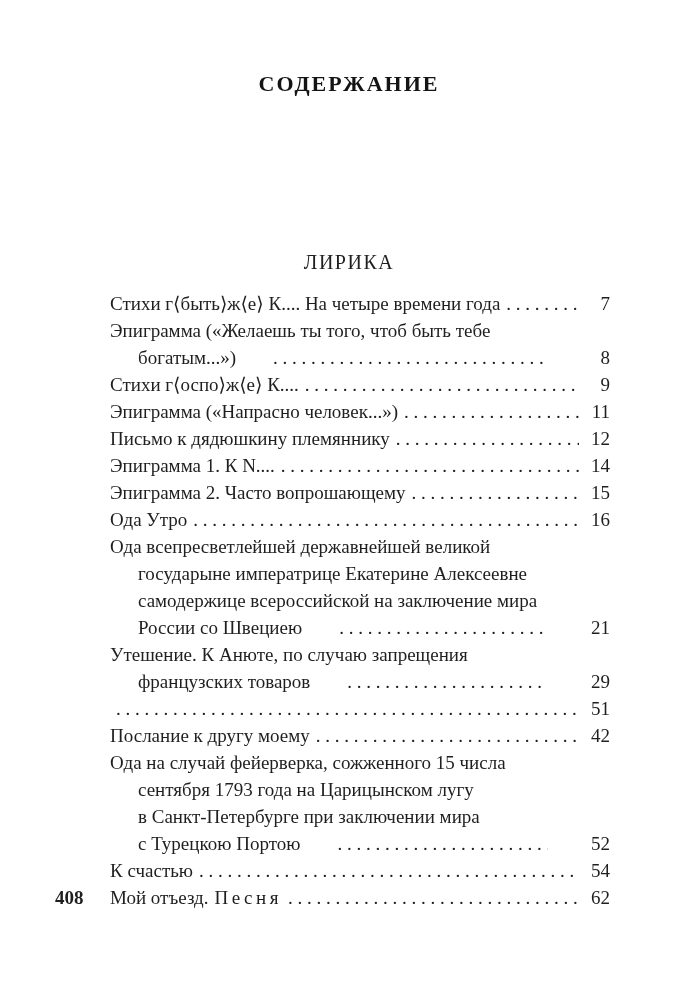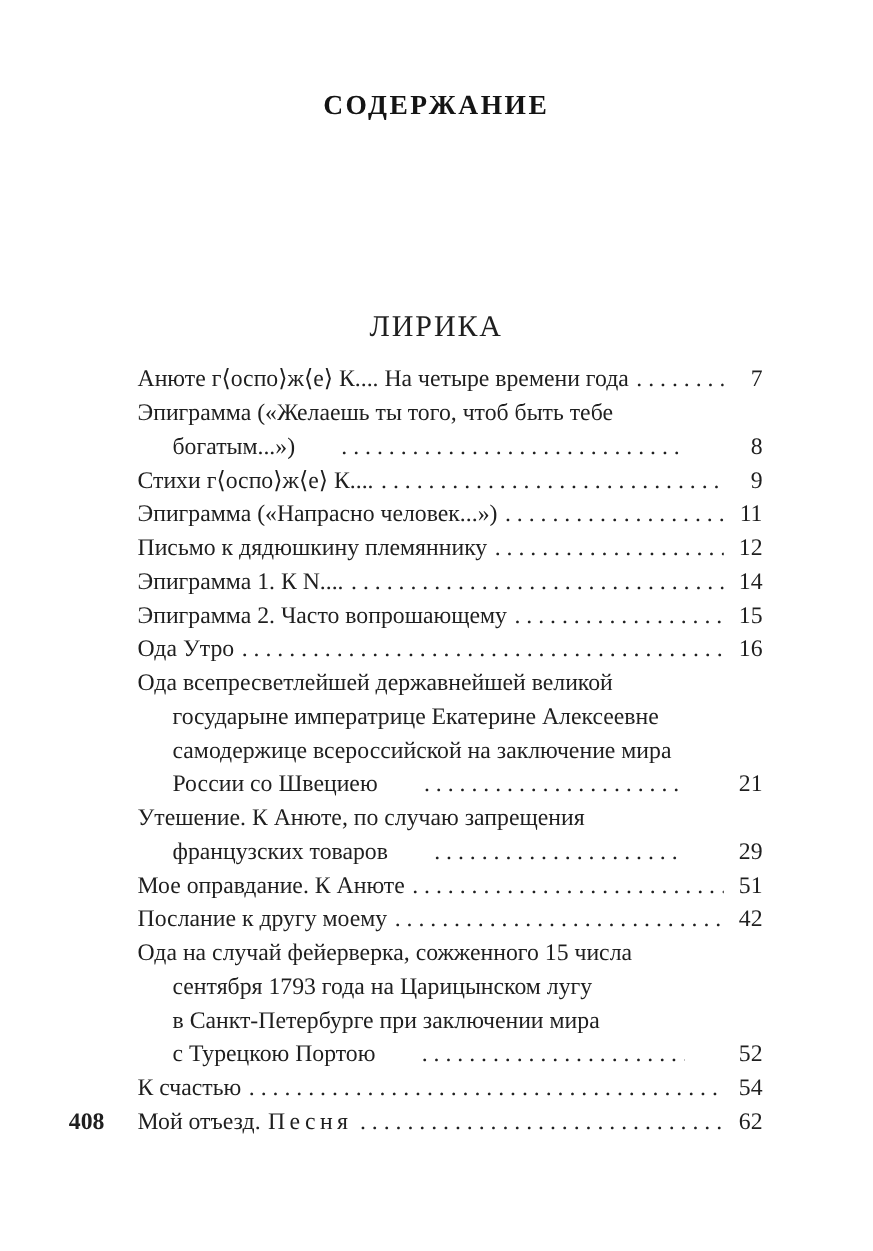--- a/index.html
+++ b/index.html
@@ -22,21 +22,21 @@
     text-align: center;
     font-size: 22px;
     line-height: 28px;
     font-weight: bold;
     letter-spacing: 2px;
     color: #141414;
   }
   .section-heading {
     margin-top: 150px;
     text-align: center;
-    font-size: 24px;
+    font-size: 20px;
     line-height: 28px;
     font-weight: normal;
     letter-spacing: 1.5px;
   }
   .toc-list {
     margin: 14px 0 0 110px;
     width: 500px;
     font-size: 19px;
     line-height: 27px;
   }
@@ -77,21 +77,21 @@
 </style>
 </head>
 <body>
 
 <div class="book-page">
   <h1 class="toc-title">СОДЕРЖАНИЕ</h1>
   <h2 class="section-heading">ЛИРИКА</h2>
   <div class="toc-list">
       <div>
         <div class="line row">
-          <span class="ttl">Анюте г⟨оспо⟩ж⟨е⟩ К.... На четыре времени года</span>
+          <span class="ttl">Стихи г⟨быть⟩ж⟨е⟩ К.... На четыре времени года</span>
           <span class="leader"></span>
           <span class="pagenum">7</span>
         </div>
       </div>
       <div>
         <div class="line">Эпиграмма («Желаешь ты того, чтоб быть тебе</div>
         <div class="line cont row">
           <span class="ttl">богатым...»)</span>
           <span class="leader"></span>
           <span class="pagenum">8</span>
@@ -152,21 +152,20 @@
       <div>
         <div class="line">Утешение. К Анюте, по случаю запрещения</div>
         <div class="line cont row">
           <span class="ttl">французских товаров</span>
           <span class="leader"></span>
           <span class="pagenum">29</span>
         </div>
       </div>
       <div>
         <div class="line row">
-          <span class="ttl">Мое оправдание. К Анюте</span>
           <span class="leader"></span>
           <span class="pagenum">51</span>
         </div>
       </div>
       <div>
         <div class="line row">
           <span class="ttl">Послание к другу моему</span>
           <span class="leader"></span>
           <span class="pagenum">42</span>
         </div>

